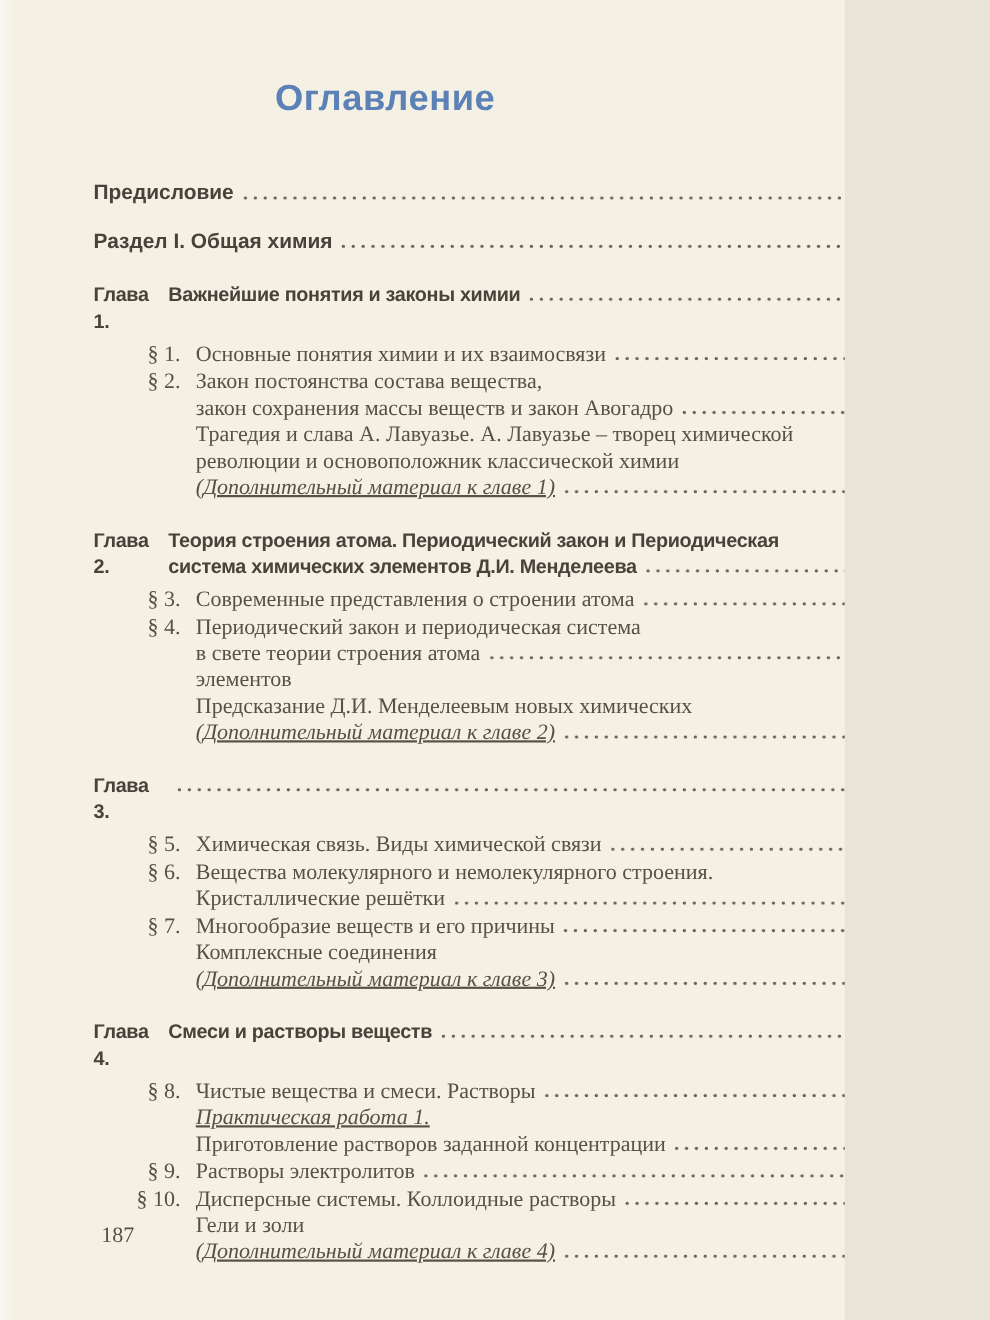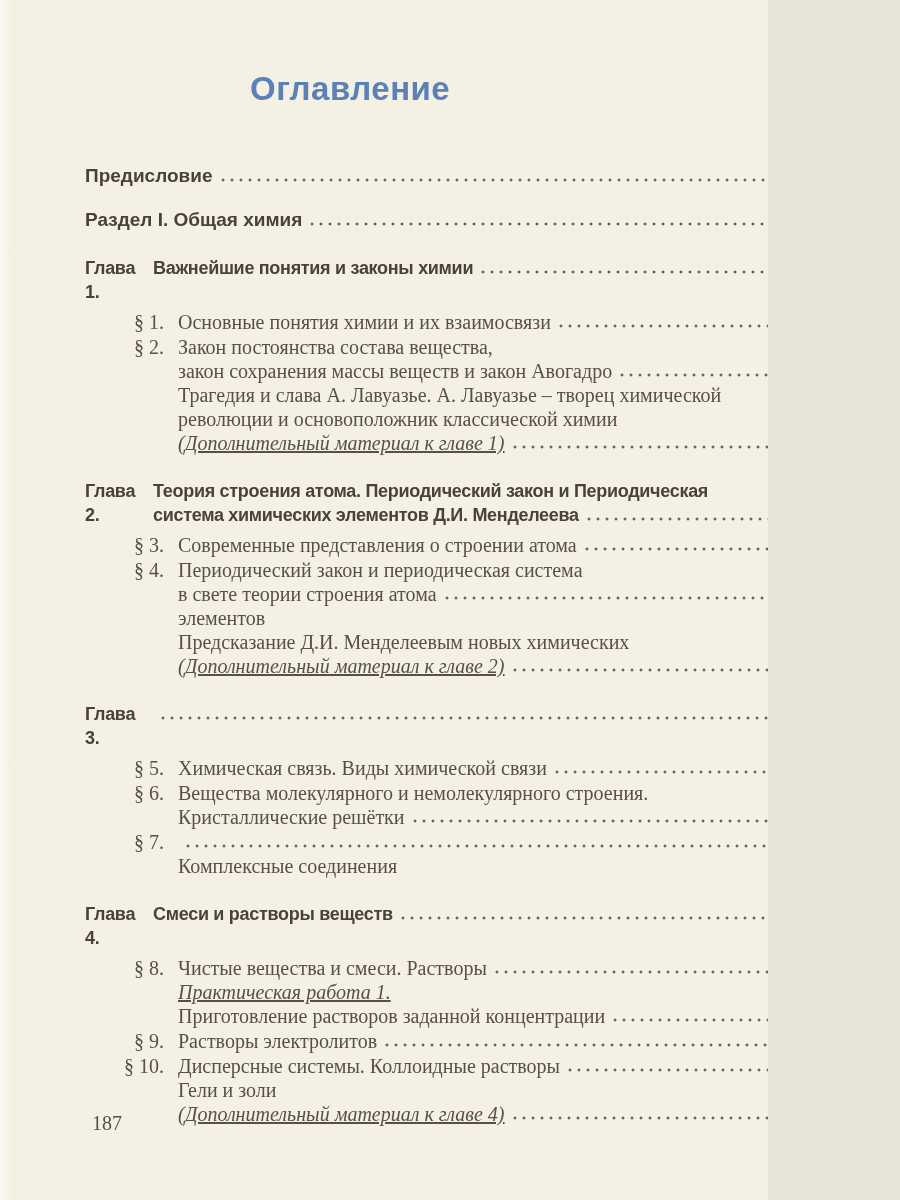--- a/index.html
+++ b/index.html
@@ -259,25 +259,31 @@
               <span class="txt">Кристаллические решётки</span>
               <span class="leader"></span>
               <span class="pagenum">52</span>
             </div>
           </div>
         </div>
         <div class="entry section">
           <div class="label">§ 7.</div>
           <div class="lines">
             <div class="line">
+              <span class="txt">Многообразие веществ и его причины</span>
               <span class="leader"></span>
               <span class="pagenum">57</span>
             </div>
             <div class="line">
               <span class="txt">Комплексные соединения</span>
+            </div>
+            <div class="line">
+              <span class="txt italic">(Дополнительный материал к главе 3)</span>
+              <span class="leader"></span>
+              <span class="pagenum">64</span>
             </div>
           </div>
         </div>
         <div class="entry chapter">
           <div class="label">Глава 4.</div>
           <div class="lines">
             <div class="line">
               <span class="txt">Смеси и растворы веществ</span>
               <span class="leader"></span>
               <span class="pagenum">68</span>

